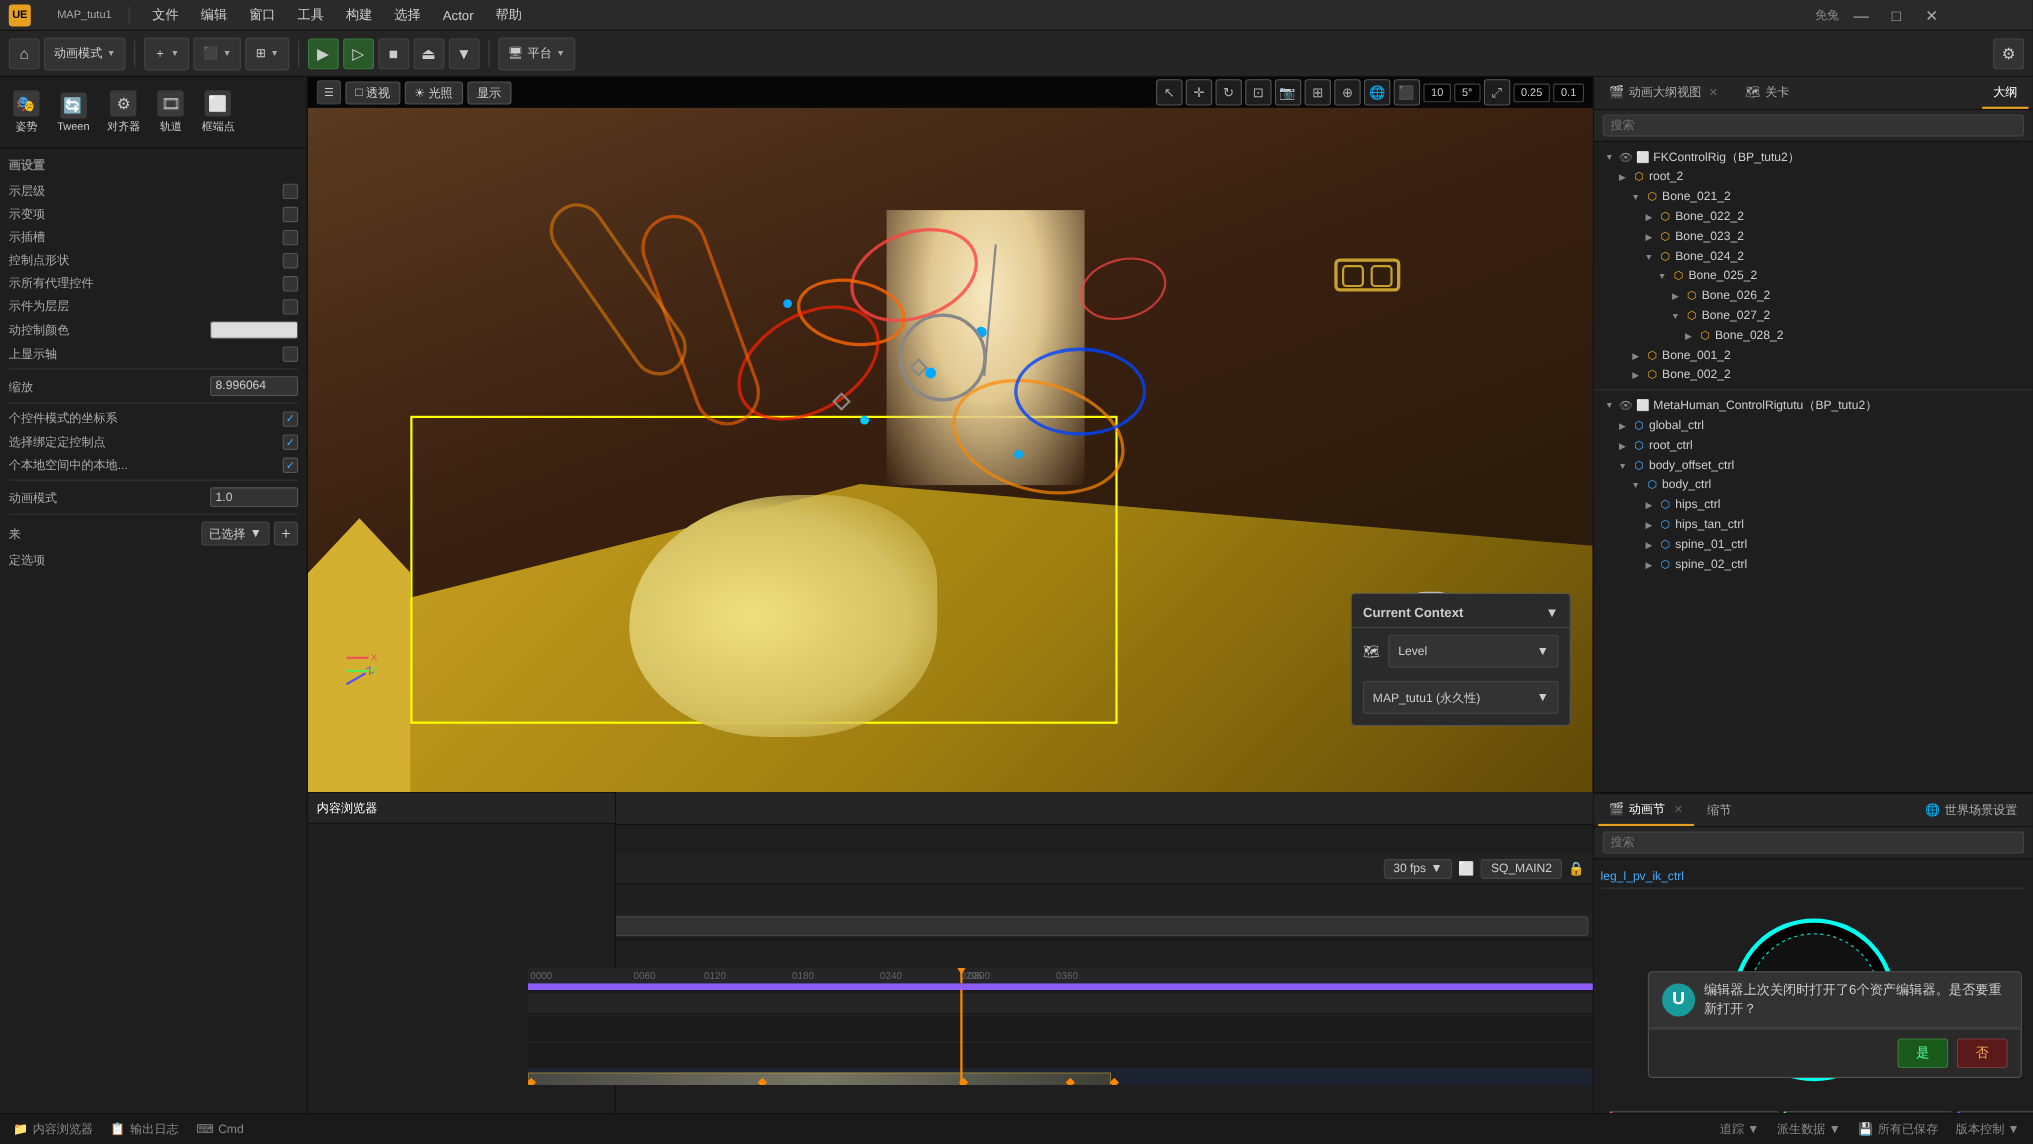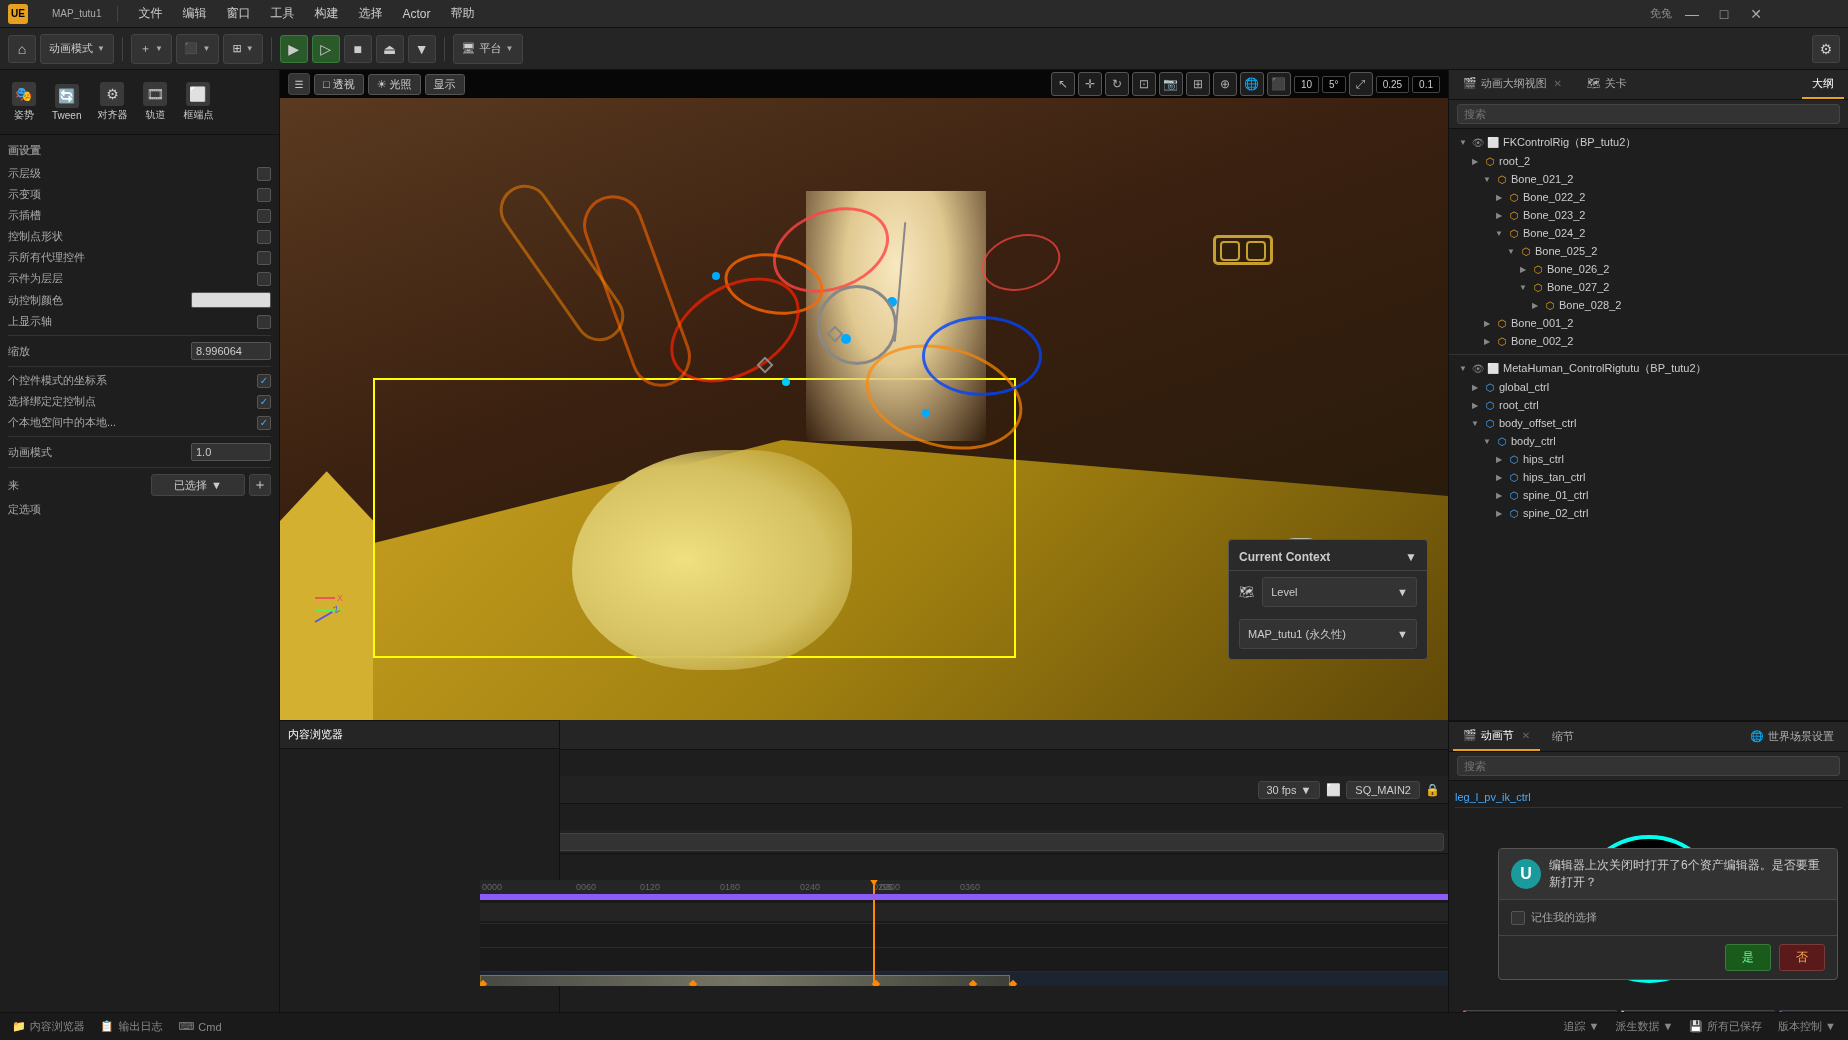--- a/index.html
+++ b/index.html
@@ -840,21 +840,21 @@
       <div class="setting-row">
         <span class="setting-label">动画模式</span>
         <input class="setting-number" value="1.0" readonly="" style="">
       </div>
 
       <div class="section-divider"></div>
 
       <div class="setting-row">
         <span class="setting-label">来</span>
         <div style="display:flex;align-items:center;gap:4px;">
-          <div class="tb-btn" style="height:22px;padding:0 22px;font-size:11px;">
+          <div class="tb-btn" style="height:22px;padding:0 6px;font-size:11px;">
             <span>已选择</span>
             <span>▼</span>
           </div>
           <div class="tb-icon-btn" style="width:22px;height:22px;">＋</div>
         </div>
       </div>
 
       <div class="setting-row">
         <span class="setting-label">定选项</span>
       </div>
@@ -1419,21 +1419,17 @@
   <div class="status-item">
     <span>版本控制 ▼</span>
   </div>
 </div>
 
 <div class="dialog-box">
   <div class="dialog-header">
     <div class="dialog-icon">U</div>
     <span class="dialog-title">编辑器上次关闭时打开了6个资产编辑器。是否要重新打开？</span>
   </div>
-  <div style="padding:10px 12px;display:flex;align-items:center;gap:6px;">
-    <div class="setting-check"></div>
-    <span style="color:#aaa;font-size:11px;">记住我的选择</span>
-  </div>
   <div class="dialog-footer">
     <div class="dlg-btn dlg-btn-yes">是</div>
     <div class="dlg-btn dlg-btn-no">否</div>
   </div>
 </div>
 
 </body></html>

